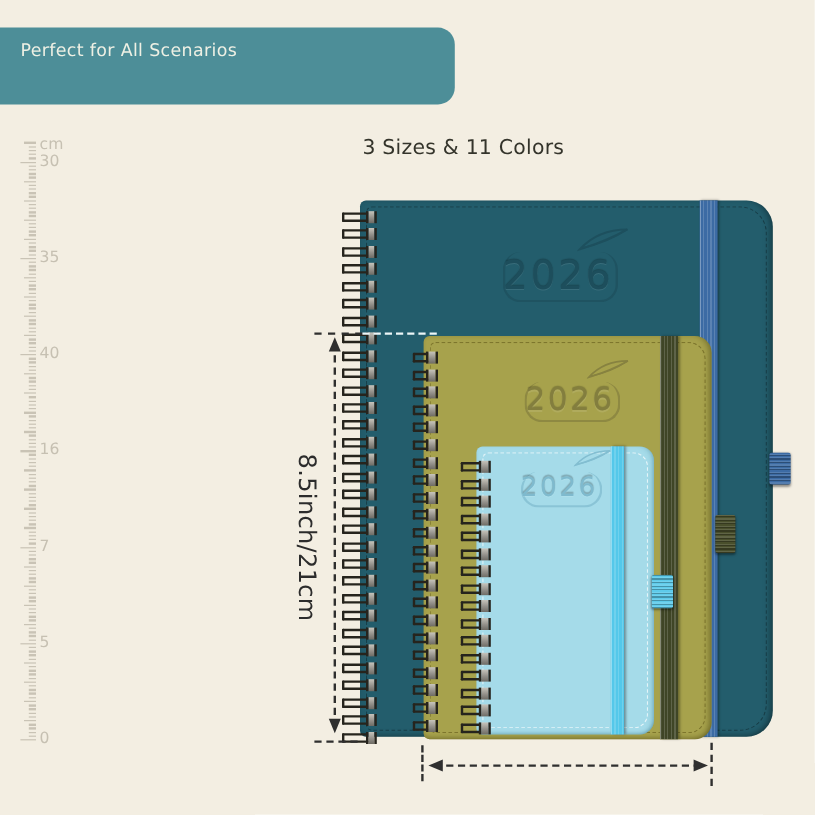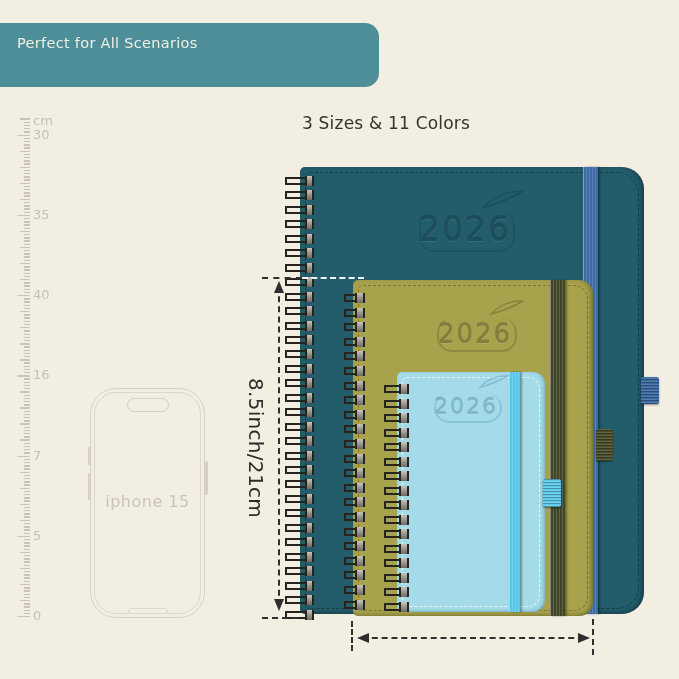--- a/index.html
+++ b/index.html
@@ -272,29 +272,20 @@
       <div class="tick t1" style="top: 118.45px;"></div>
       <div class="ruler-num" style="top: 126.5px;">30</div>
       <div class="ruler-num" style="top: 206.75px;">35</div>
       <div class="ruler-num" style="top: 287px;">40</div>
       <div class="ruler-num" style="top: 367.25px;">16</div>
       <div class="ruler-num" style="top: 447.5px;">7</div>
       <div class="ruler-num" style="top: 527.75px;">5</div>
       <div class="ruler-num" style="top: 608px;">0</div>
     </div>
 
-  <div class="phone">
-    <div class="phone-inner"></div>
-    <div class="phone-island"></div>
-    <div class="phone-label">iphone 15</div>
-    <div class="phone-port"></div>
-    <div class="phone-btn pb-l1"></div>
-    <div class="phone-btn pb-l2"></div>
-    <div class="phone-btn pb-r"></div>
-  </div>
 
   <div class="cover cover-large"></div>
   <div class="elastic el-large"></div>
   <div class="logo logo-large">
     <svg viewBox="0 0 40 20">
       <path d="M2 17 C 12 6, 25 2, 38 2 C 27 8, 15 13, 5 16 Z" fill="none" stroke="currentColor" stroke-width="1.6"></path>
       <path d="M38 2 C 26 10, 14 14, 4 16" fill="none" stroke="currentColor" stroke-width="1.2"></path>
     </svg>
     <div class="frame"></div>
     <div class="year">2026</div>

